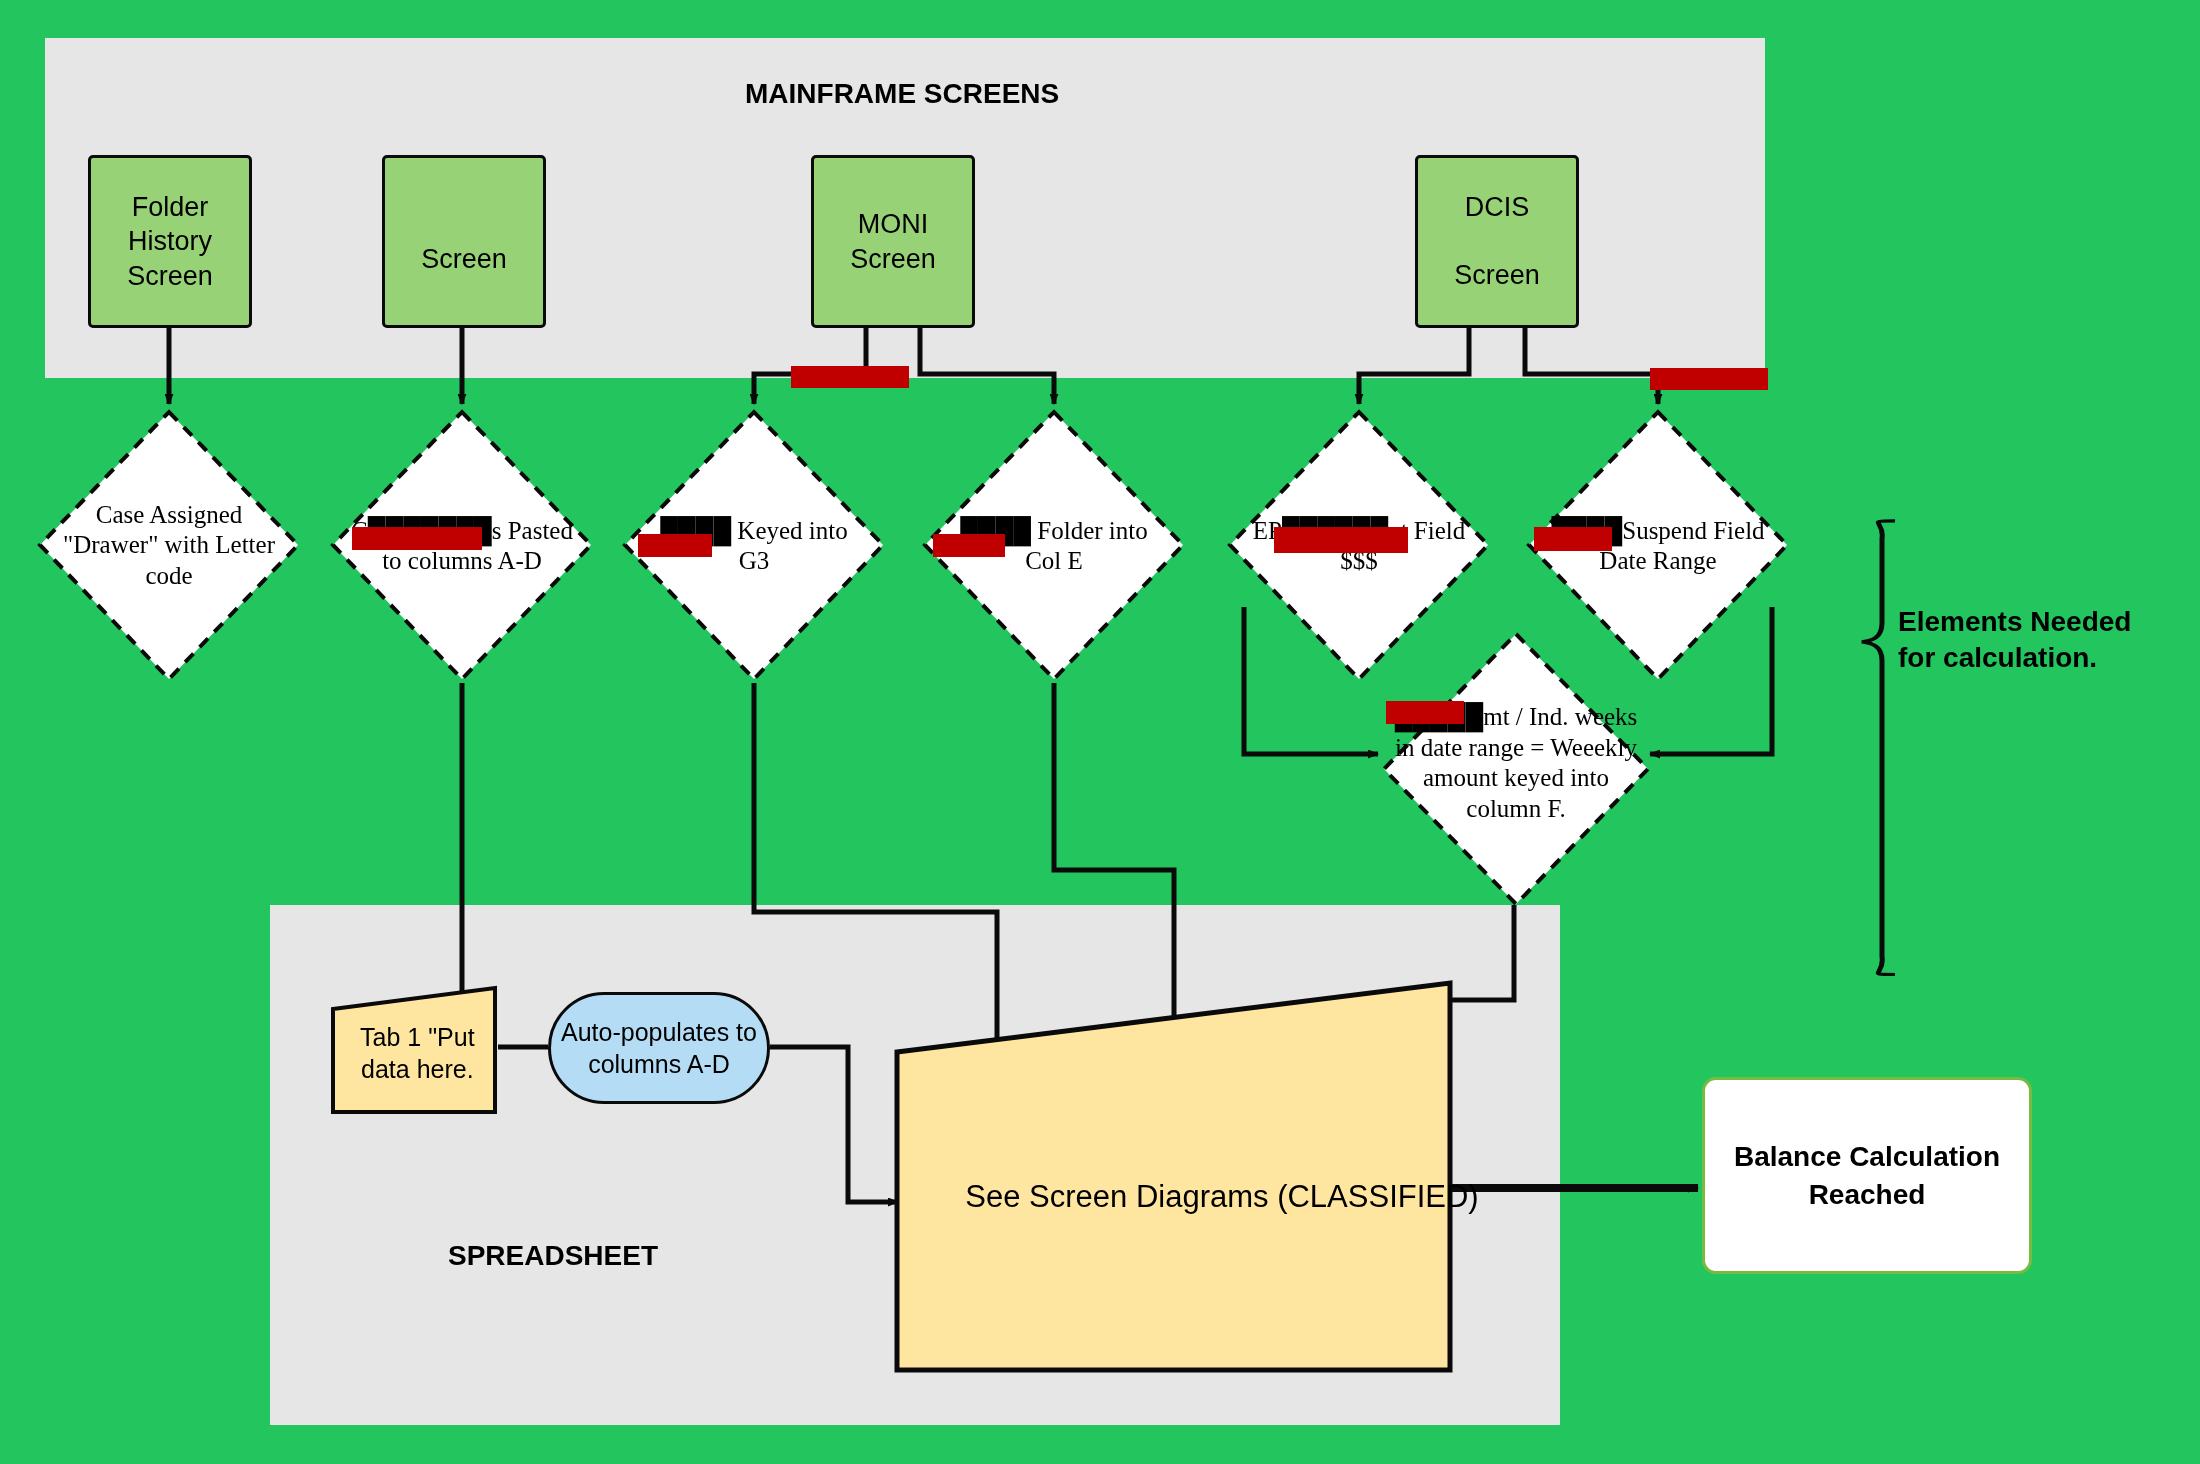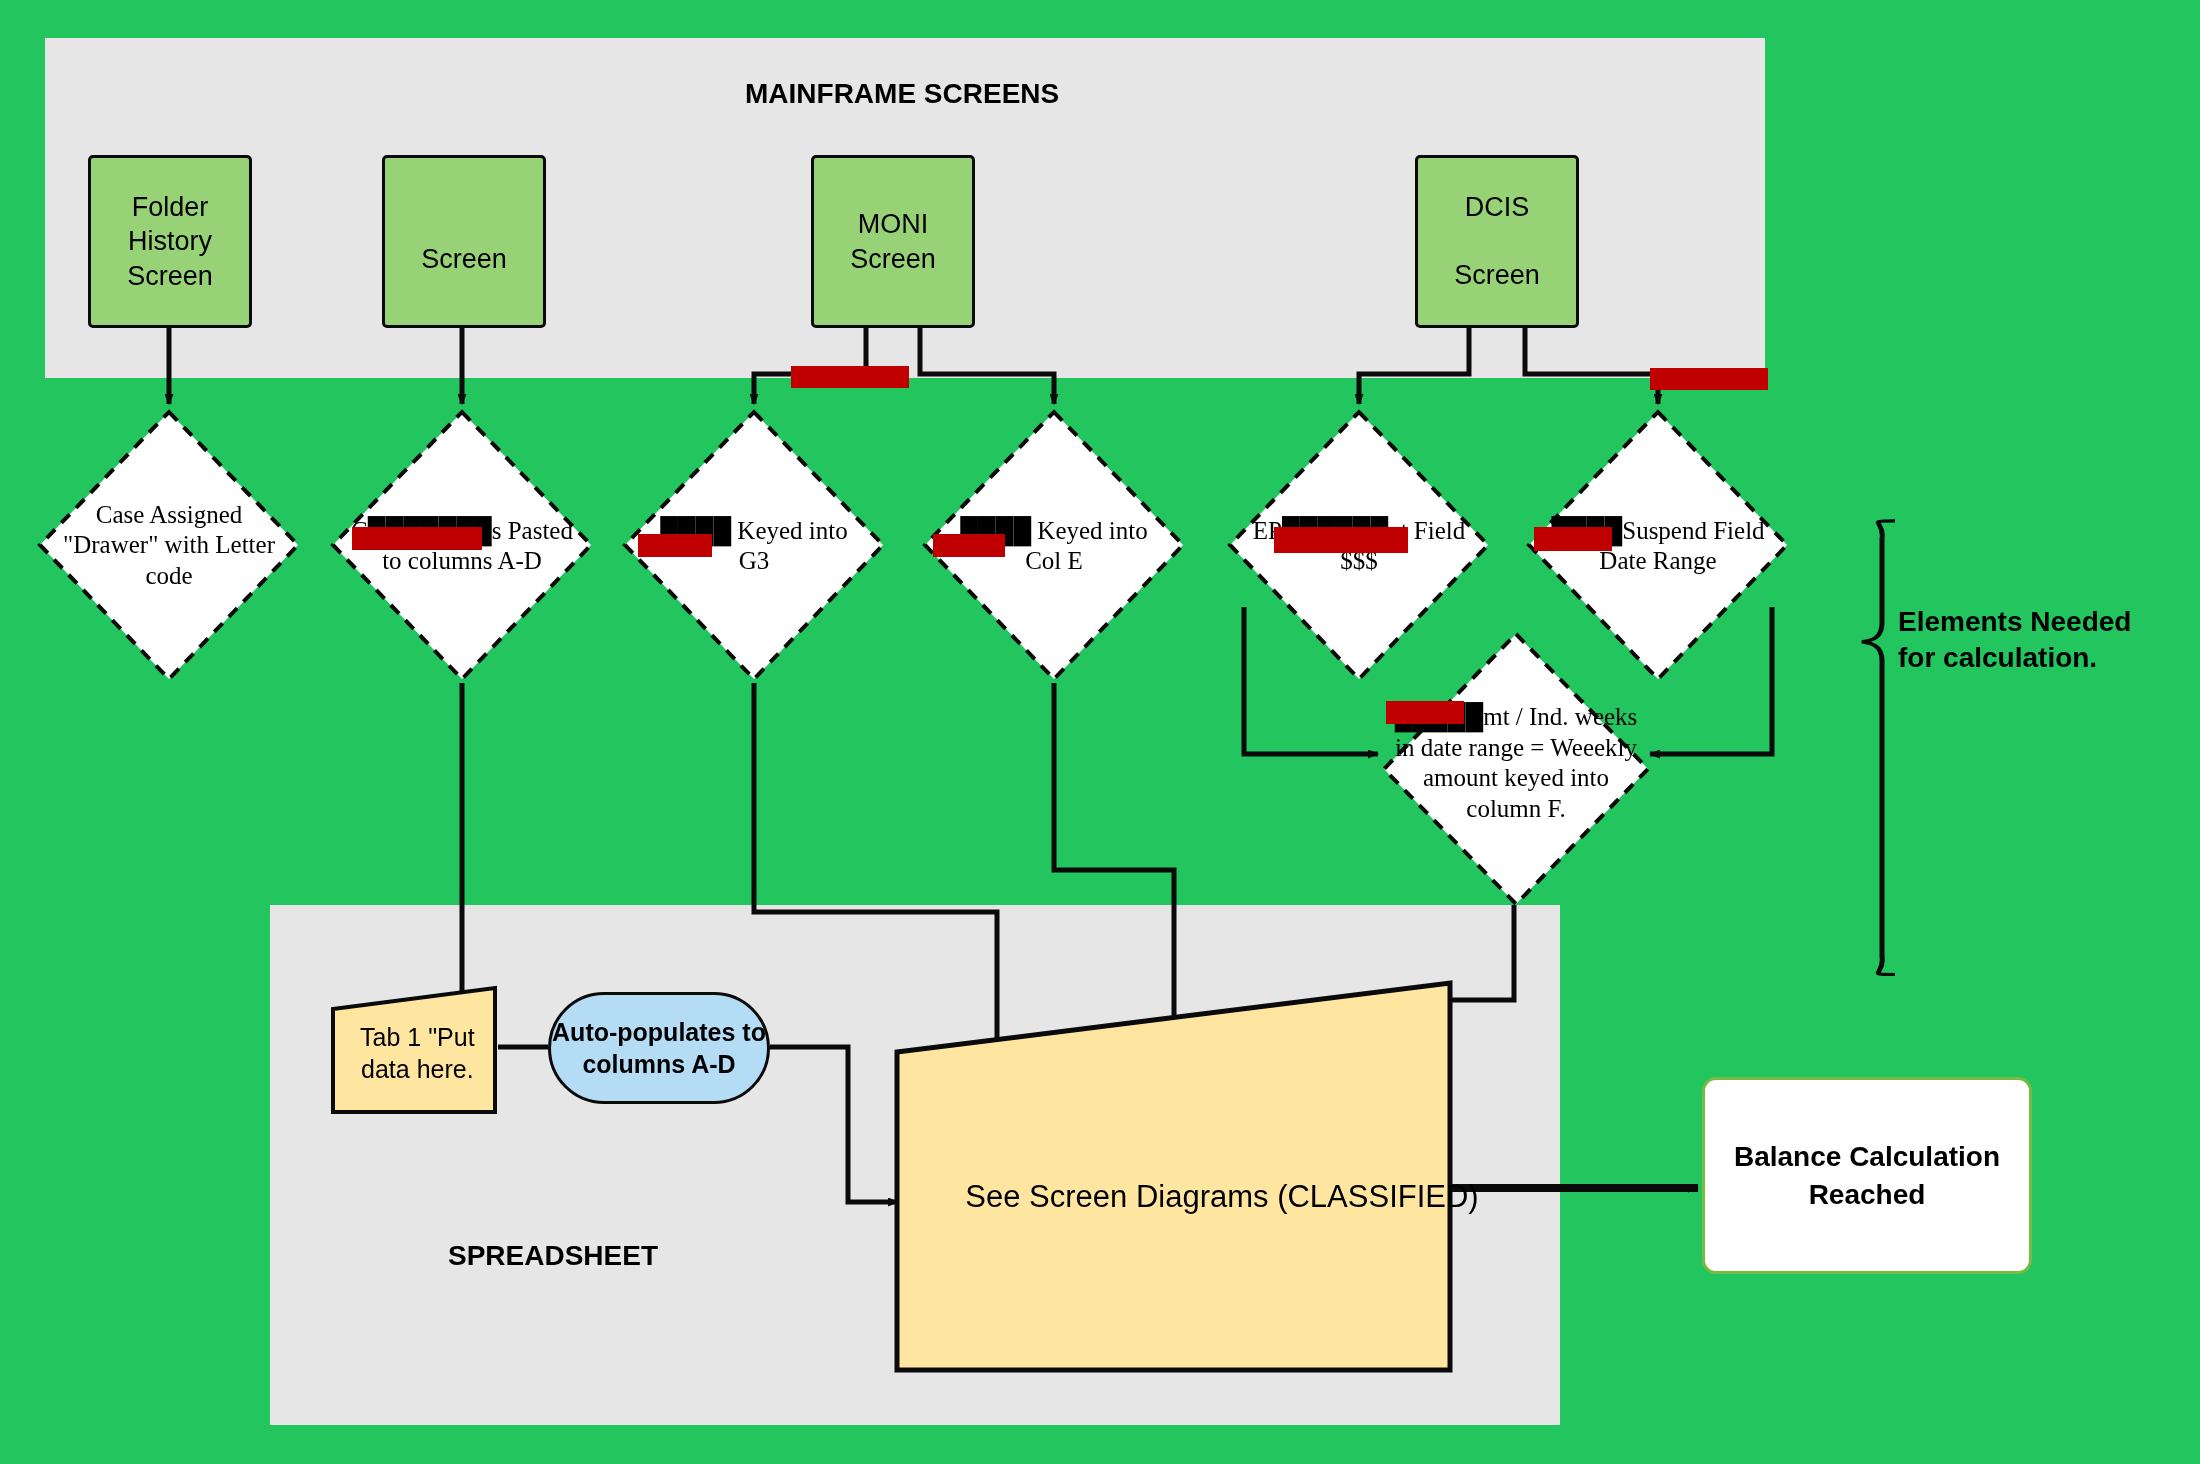--- a/index.html
+++ b/index.html
@@ -94,21 +94,20 @@
     border: 3px solid #0a0a0a;
     border-radius: 60px;
     box-sizing: border-box;
     display: flex;
     align-items: center;
     justify-content: center;
     text-align: center;
     font-size: 25px;
     line-height: 1.3;
     color: #000;
-    font-weight: bold;
   }
   .big-yellow { position: absolute; padding-left: 32px; }
   .big-yellow svg { position: absolute; left:0; top:0; }
   .big-yellow .label {
     position: absolute;
     width: 100%;
     top: 55%;
     transform: translateY(-50%);
     text-align: center;
     font-size: 31px;
@@ -246,21 +245,21 @@
       <polygon points="133,4 262,137 133,271 4,137" fill="#ffffff" stroke="#0a0a0a" stroke-width="4" stroke-dasharray="12 9"></polygon>
     </svg>
     <div class="diamond-text">████ Keyed into G3</div>
     <div class="redact" style="left:17px; top:126px; width:74px; height:23px;"></div>
   </div>
 
   <div class="diamond-wrap" style="left:921px; top:408px; width:266px; height:275px;">
     <svg width="266" height="275" viewBox="0 0 266 275">
       <polygon points="133,4 262,137 133,271 4,137" fill="#ffffff" stroke="#0a0a0a" stroke-width="4" stroke-dasharray="12 9"></polygon>
     </svg>
-    <div class="diamond-text">████ Keyed into Col E</div>
+    <div class="diamond-text">████ Folder into Col E</div>
     <div class="redact" style="left:12px; top:126px; width:72px; height:23px;"></div>
   </div>
 
   <div class="diamond-wrap" style="left:1226px; top:408px; width:266px; height:275px;">
     <svg width="266" height="275" viewBox="0 0 266 275">
       <polygon points="133,4 262,137 133,271 4,137" fill="#ffffff" stroke="#0a0a0a" stroke-width="4" stroke-dasharray="12 9"></polygon>
     </svg>
     <div class="diamond-text">EP██████nt Field $$$</div>
     <div class="redact" style="left:48px; top:119px; width:134px; height:26px;"></div>
   </div>

